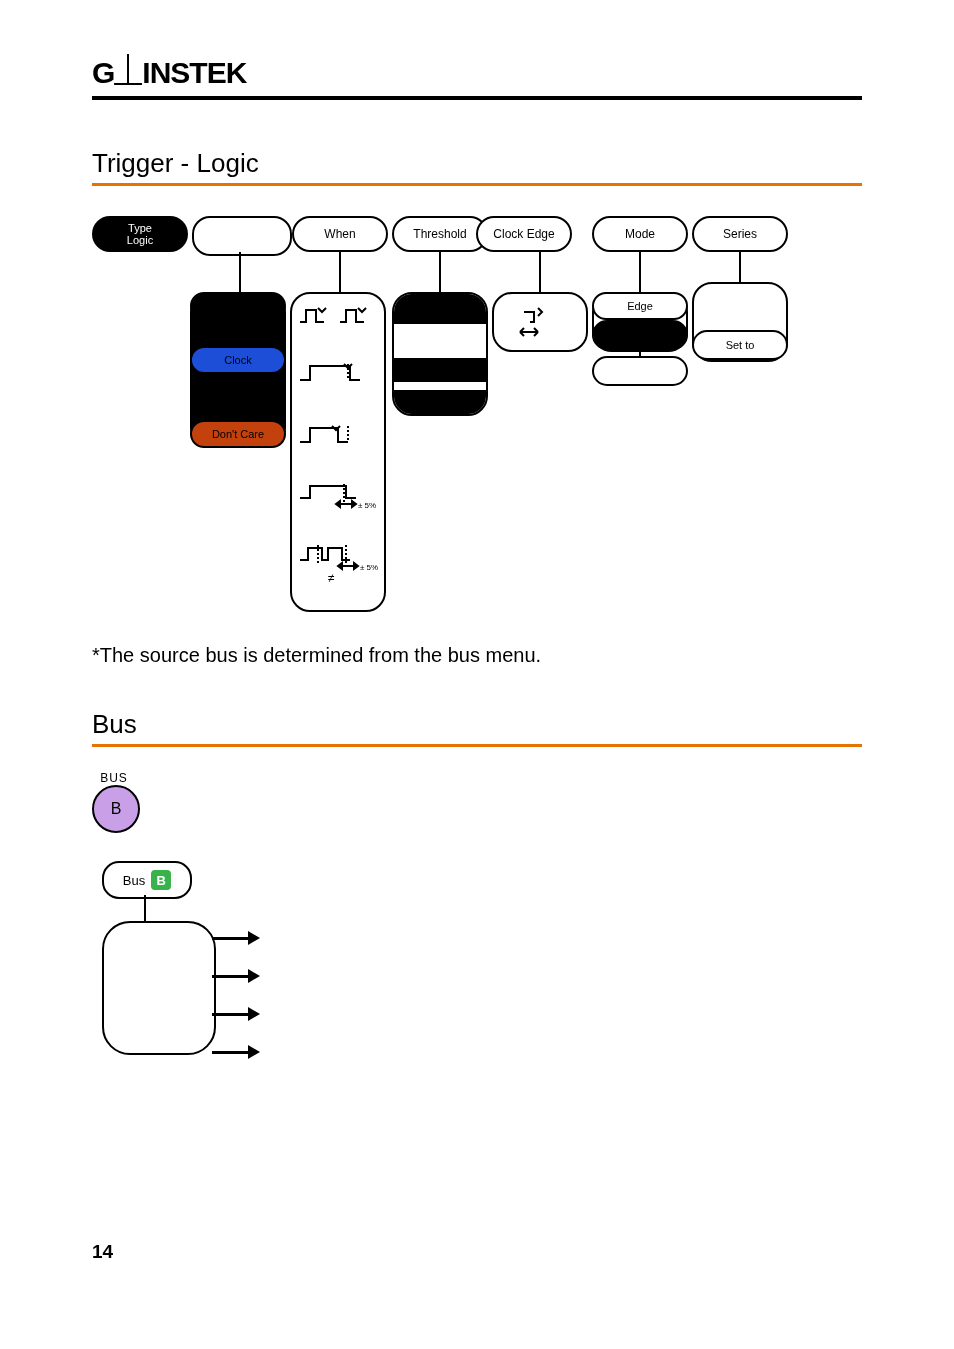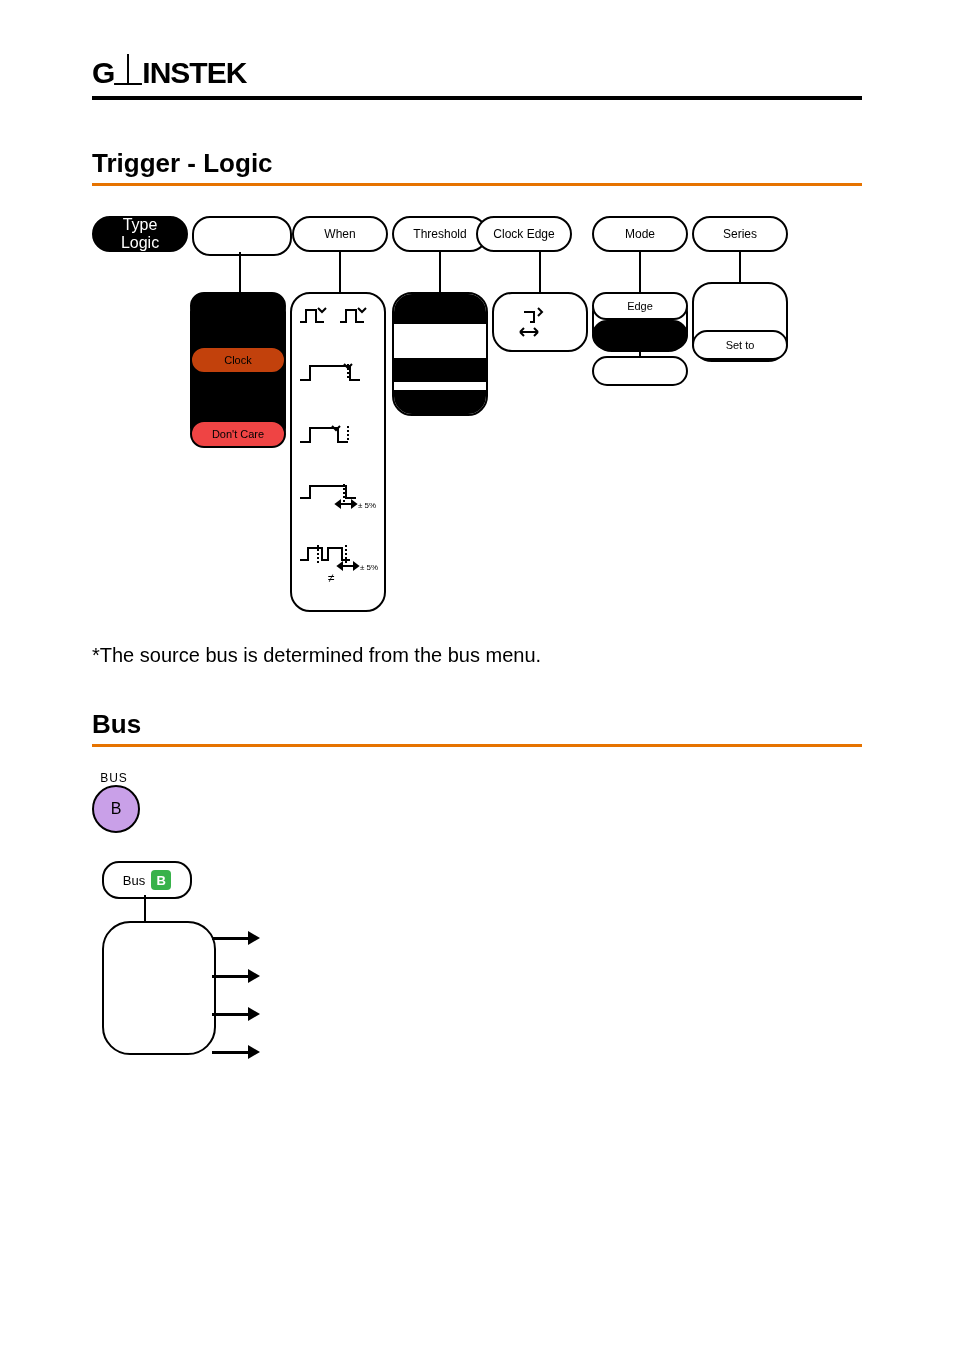--- a/index.html
+++ b/index.html
@@ -30,21 +30,21 @@
   .logo .gw { letter-spacing: -2px; }
   .logo .u { display:inline-block; transform: translateY(-2px) scaleX(0.9); font-weight:900;}
   .manual-title {
     font-size: 19px;
     font-weight: 700;
     color: #000;
   }
   .section-title {
     margin-top: 48px;
     font-size: 26px;
-    font-weight: 700;
+    font-weight: 400;
     color: #000;
     border-bottom: 3px solid #e67300;
     padding-bottom: 4px;
   }
   .diagram-area {
     margin-top: 20px;
     position: relative;
     width: 770px;
     height: 420px;
   }
@@ -56,21 +56,21 @@
     border-radius: 18px;
     background: #fff;
     font-size: 12px;
     text-align: center;
     display: flex;
     align-items: center;
     justify-content: center;
     box-sizing: border-box;
   }
   .top-btn.dark { background: #000; color: #fff; flex-direction: column; line-height: 1.1; }
-  .top-btn.dark span { font-size: 16px; }
+  .top-btn.dark span { font-size: 11px; }
   
   .b-type   { left: 0;   width: 96px; }
   .b-blank1 { left: 100px; width: 96px; top:10px; height:36px; border:2px solid #000; border-radius:18px; background:#fff; position:absolute;}
   .b-when   { left: 200px; width: 96px; }
   .b-thresh { left: 300px; width: 96px; }
   .b-clock  { left: 384px; width: 96px; }
   .b-mode   { left: 500px; width: 96px; }
   .b-holdof { left: 600px; width: 96px; }
   .conn-line { position:absolute; background:#000; }
   
@@ -185,23 +185,23 @@
     <div class="conn-line stub" style="left:347px; top:46px; height:40px;"></div>
     <div class="conn-line stub" style="left:447px; top:46px; height:40px;"></div>
     <div class="conn-line stub" style="left:547px; top:46px; height:40px;"></div>
     <div class="conn-line stub" style="left:647px; top:46px; height:30px;"></div>
     <div class="conn-line" style="left:547px; top:130px; height:20px; width:2px;"></div>
 
     <div class="rounded-col" style="left:98px; top:86px; width:96px; height:156px; background:#000;"></div>
 
     <div class="pill" style="left:98px; top:86px; width:96px; height:28px; background:#000;"></div>
     <div class="pill" style="left:98px; top:114px; width:96px; height:28px; background:#000;"></div>
-    <div class="pill" style="left:98px; top:140px; width:96px; height:28px; background:#c2410c;">Clock</div>
+    <div class="pill" style="left:98px; top:140px; width:96px; height:28px; background:#1d4ed8;">Clock</div>
     <div class="pill" style="left:98px; top:168px; width:96px; height:28px; background:#000;"></div>
-    <div class="pill" style="left:98px; top:214px; width:96px; height:28px; background:#ef4444;">Don't Care</div>
+    <div class="pill" style="left:98px; top:214px; width:96px; height:28px; background:#c2410c;">Don't Care</div>
 
     <div class="rounded-col" style="left:198px; top:86px; width:96px; height:320px;"></div>
 
     <div style="position:absolute; left:206px; top:96px;">
       <svg width="80" height="26">
           <g stroke="#000" stroke-width="2" fill="none">
         <path d="M2 20 h6 v-12 h10 v12 h8"></path>
             <path d="M20 6 l4 4 l4 -4"></path>
         <path d="M42 20 h6 v-12 h10 v12 h8"></path>
             <path d="M60 6 l4 4 l4 -4"></path>
@@ -311,14 +311,15 @@
     <div class="arrow" style="left:120px; top:146px;">
         <div class="shaft" style="width:36px;"></div>
         <div class="head"></div>
       </div>
     <div class="arrow" style="left:120px; top:184px;">
         <div class="shaft" style="width:36px;"></div>
         <div class="head"></div>
       </div>
   </div>
 
+  <div class="page-num">14</div>
 
 </div>
 
 </body></html>

